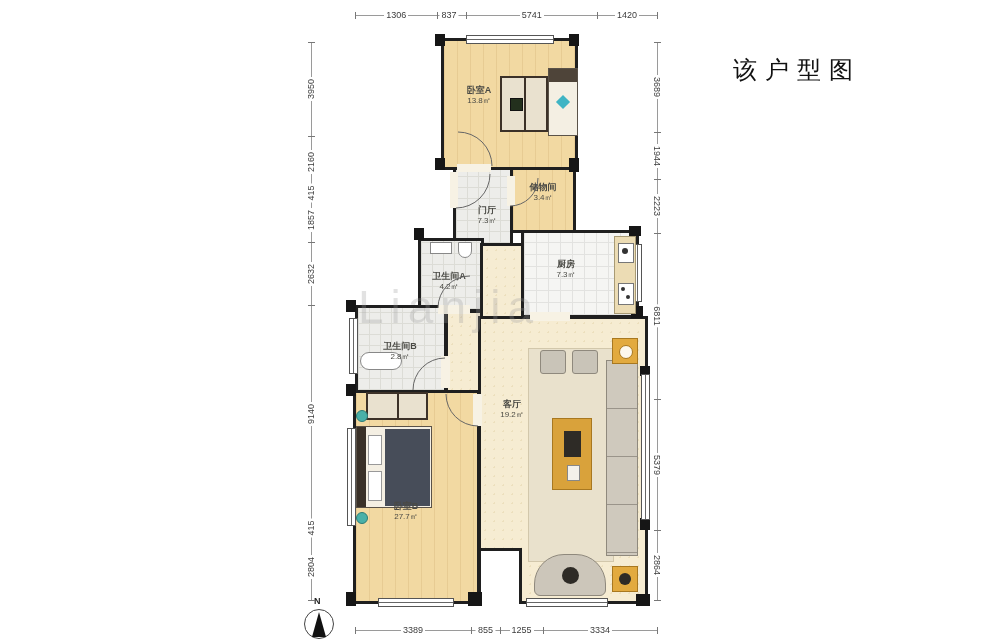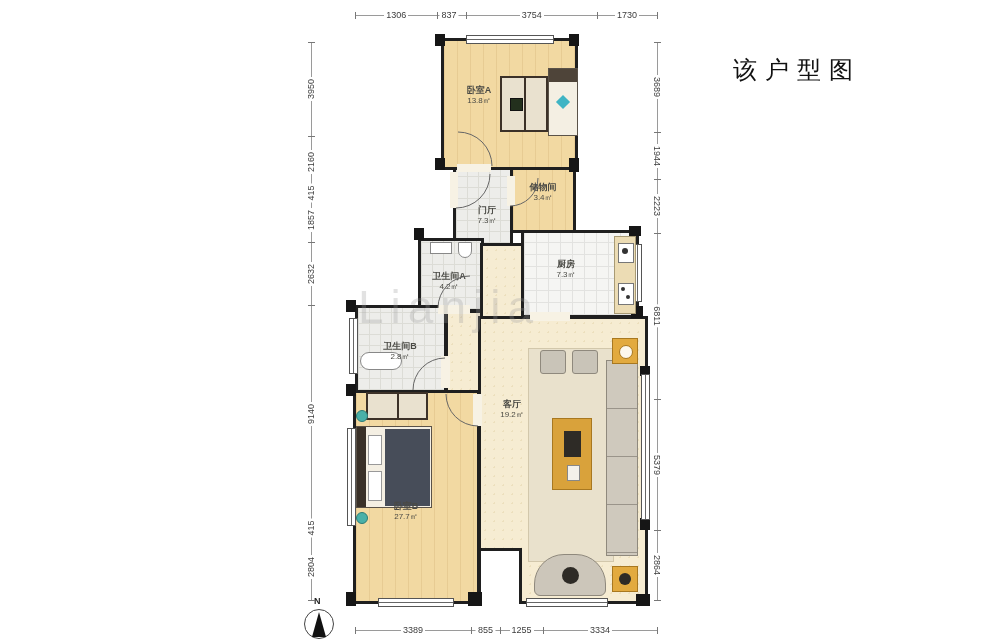--- a/index.html
+++ b/index.html
@@ -229,22 +229,22 @@
 
 <div class="dim-chain dim-h" style="left: 355px; top: 9px; width: 302px;">
       <div class="dim-base"></div>
       <div class="dim-tick" style="left: 0px;"></div>
       <div class="dim-tick" style="left: 82.4047px;"></div>
       <div class="dim-tick" style="left: 111.483px;"></div>
       <div class="dim-tick" style="left: 241.899px;"></div>
       <div class="dim-tick" style="left: 302px;"></div>
       <span class="dim-label" style="left: 41.2023px;">1306</span>
       <span class="dim-label" style="left: 94px;">837</span>
-      <span class="dim-label" style="left: 176.691px;">3754</span>
-      <span class="dim-label" style="left: 271.949px;">1730</span>
+      <span class="dim-label" style="left: 176.691px;">5741</span>
+      <span class="dim-label" style="left: 271.949px;">1420</span>
     </div>
     <div class="dim-chain dim-h" style="left: 355px; top: 624px; width: 302px; text-align: right;">
       <div class="dim-base"></div>
       <div class="dim-tick" style="left: 0px;"></div>
       <div class="dim-tick" style="left: 115.87px;"></div>
       <div class="dim-tick" style="left: 145.102px;"></div>
       <div class="dim-tick" style="left: 188.011px;"></div>
       <div class="dim-tick" style="left: 302px;"></div>
       <span class="dim-label" style="left: 57.9349px;">3389</span>
       <span class="dim-label" style="left: 130.486px;">855</span>

